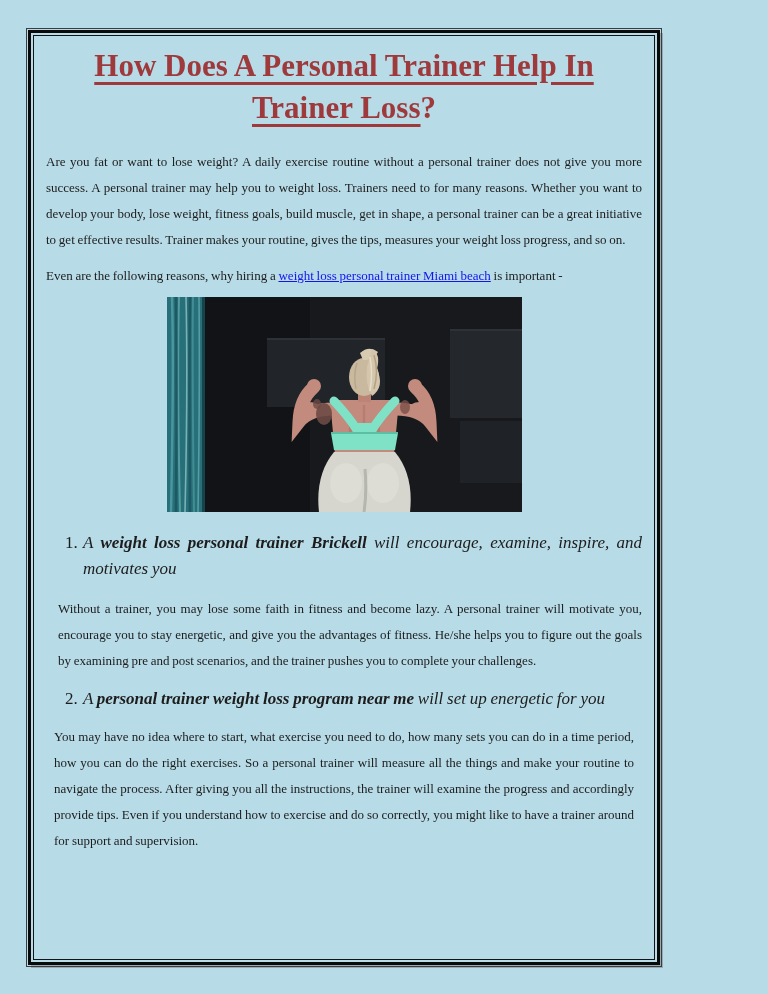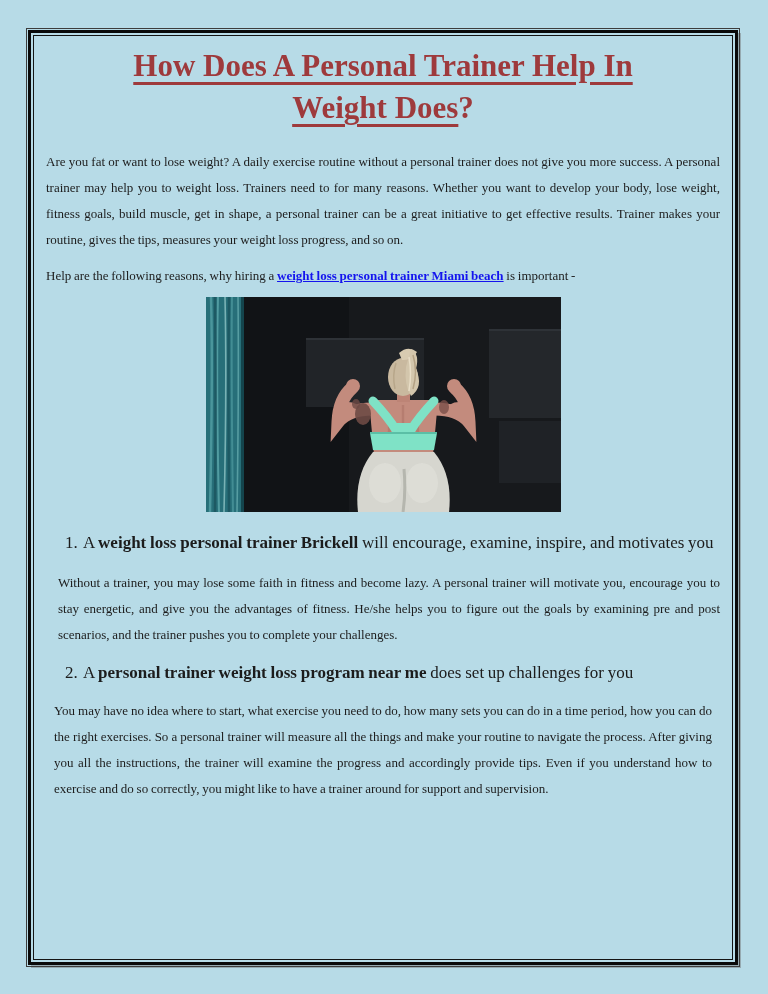--- a/index.html
+++ b/index.html
@@ -10,21 +10,21 @@
   body {
     width: 768px;
     height: 994px;
     overflow: hidden;
     font-family: "Liberation Serif", "DejaVu Serif", serif;
     color: #1c1c1c;
   }
   .frame {
     box-sizing: border-box;
     margin: 30px 30px 0 28px;
-    width: 710px;
+    width: 632px;
     min-height: 935px;
     border: 3px solid #0a0a0a;
     outline: 1px solid #3c3c3c;
     outline-offset: 1px;
     box-shadow: 3px 3px 0 rgba(110,110,110,0.45),
                 inset 0 0 0 2px #b7dbe7,
                 inset 0 0 0 3px #141414;
     padding: 12px 15px 0 15px;
   }
   h1.title {
@@ -47,21 +47,21 @@
     text-align: justify;
     word-spacing: -0.5px;
     margin: 0;
   }
   .p-intro    { margin: 0 0 10px 0; }
   .p-reasons  { margin: 0; }
   .p-motivate { margin: 0 0 12px 12px; }
   .p-guidance { margin: 8px; padding-bottom: 6px; }
   a.link {
     color: #1414ee;
-    font-weight: bold;
+    font-weight: normal;
     text-decoration: underline;
     cursor: pointer;
   }
   .photo-wrap {
     width: 355px;
     height: 215px;
     margin: 8px auto 18px auto;
   }
   .photo-wrap svg { display: block; }
   .list-item {
@@ -71,34 +71,35 @@
     line-height: 26px;
   }
   .list-item .num {
     flex: none;
     width: 18px;
   }
   .list-item .li-text {
     flex: 1;
     text-align: justify;
     word-spacing: -0.5px;
+    font-style: italic;
   }
   .li-2 { margin-bottom: 12px; }
   b { font-weight: bold; }
 </style>
 </head>
 <body>
 
 <div class="frame">
 
-  <h1 class="title"><span class="t-underline">How Does A Personal Trainer Help In</span><br><span class="t-underline">Weight Does</span><span>?</span></h1>
+  <h1 class="title"><span class="t-underline">How Does A Personal Trainer Help In</span><br><span class="t-underline">Trainer Loss</span><span>?</span></h1>
 
   <p class="body-p p-intro">Are you fat or want to lose weight? A daily exercise routine without a personal trainer does not give you more success. A personal trainer may help you to weight loss. Trainers need to for many reasons. Whether you want to develop your body, lose weight, fitness goals, build muscle, get in shape, a personal trainer can be a great initiative to get effective results. Trainer makes your routine, gives the tips, measures your weight loss progress, and so on.</p>
 
-  <p class="body-p p-reasons"><span>Help are the following reasons, why hiring a </span><a class="link" href="#">weight loss personal trainer Miami beach</a><span> is important -</span></p>
+  <p class="body-p p-reasons"><span>Even are the following reasons, why hiring a </span><a class="link" href="#">weight loss personal trainer Miami beach</a><span> is important -</span></p>
 
   <div class="photo-wrap">
     <svg viewBox="0 0 355 215" width="355" height="215">
 
       <rect x="0" y="0" width="355" height="215" fill="#17191c"></rect>
       <rect x="38" y="0" width="105" height="215" fill="#111316"></rect>
 
       <rect x="100" y="42" width="118" height="68" fill="#212428"></rect>
       <rect x="283" y="33" width="72" height="88" fill="#24272b"></rect>
       <rect x="293" y="124" width="62" height="62" fill="#1f2226"></rect>
@@ -159,18 +160,18 @@
 
   <div class="list-item li-1">
     <span class="num">1.</span>
     <div class="li-text"><span>A </span><b>weight loss personal trainer Brickell</b><span> will encourage, examine, inspire, and motivates you</span></div>
   </div>
 
   <p class="body-p p-motivate">Without a trainer, you may lose some faith in fitness and become lazy. A personal trainer will motivate you, encourage you to stay energetic, and give you the advantages of fitness. He/she helps you to figure out the goals by examining pre and post scenarios, and the trainer pushes you to complete your challenges.</p>
 
   <div class="list-item li-2">
     <span class="num">2.</span>
-    <div class="li-text"><span>A </span><b>personal trainer weight loss program near me</b><span> does set up challenges for you</span></div>
+    <div class="li-text"><span>A </span><b>personal trainer weight loss program near me</b><span> will set up energetic for you</span></div>
   </div>
 
   <p class="body-p p-guidance">You may have no idea where to start, what exercise you need to do, how many sets you can do in a time period, how you can do the right exercises. So a personal trainer will measure all the things and make your routine to navigate the process. After giving you all the instructions, the trainer will examine the progress and accordingly provide tips. Even if you understand how to exercise and do so correctly, you might like to have a trainer around for support and supervision.</p>
 
 </div>
 
 </body></html>

